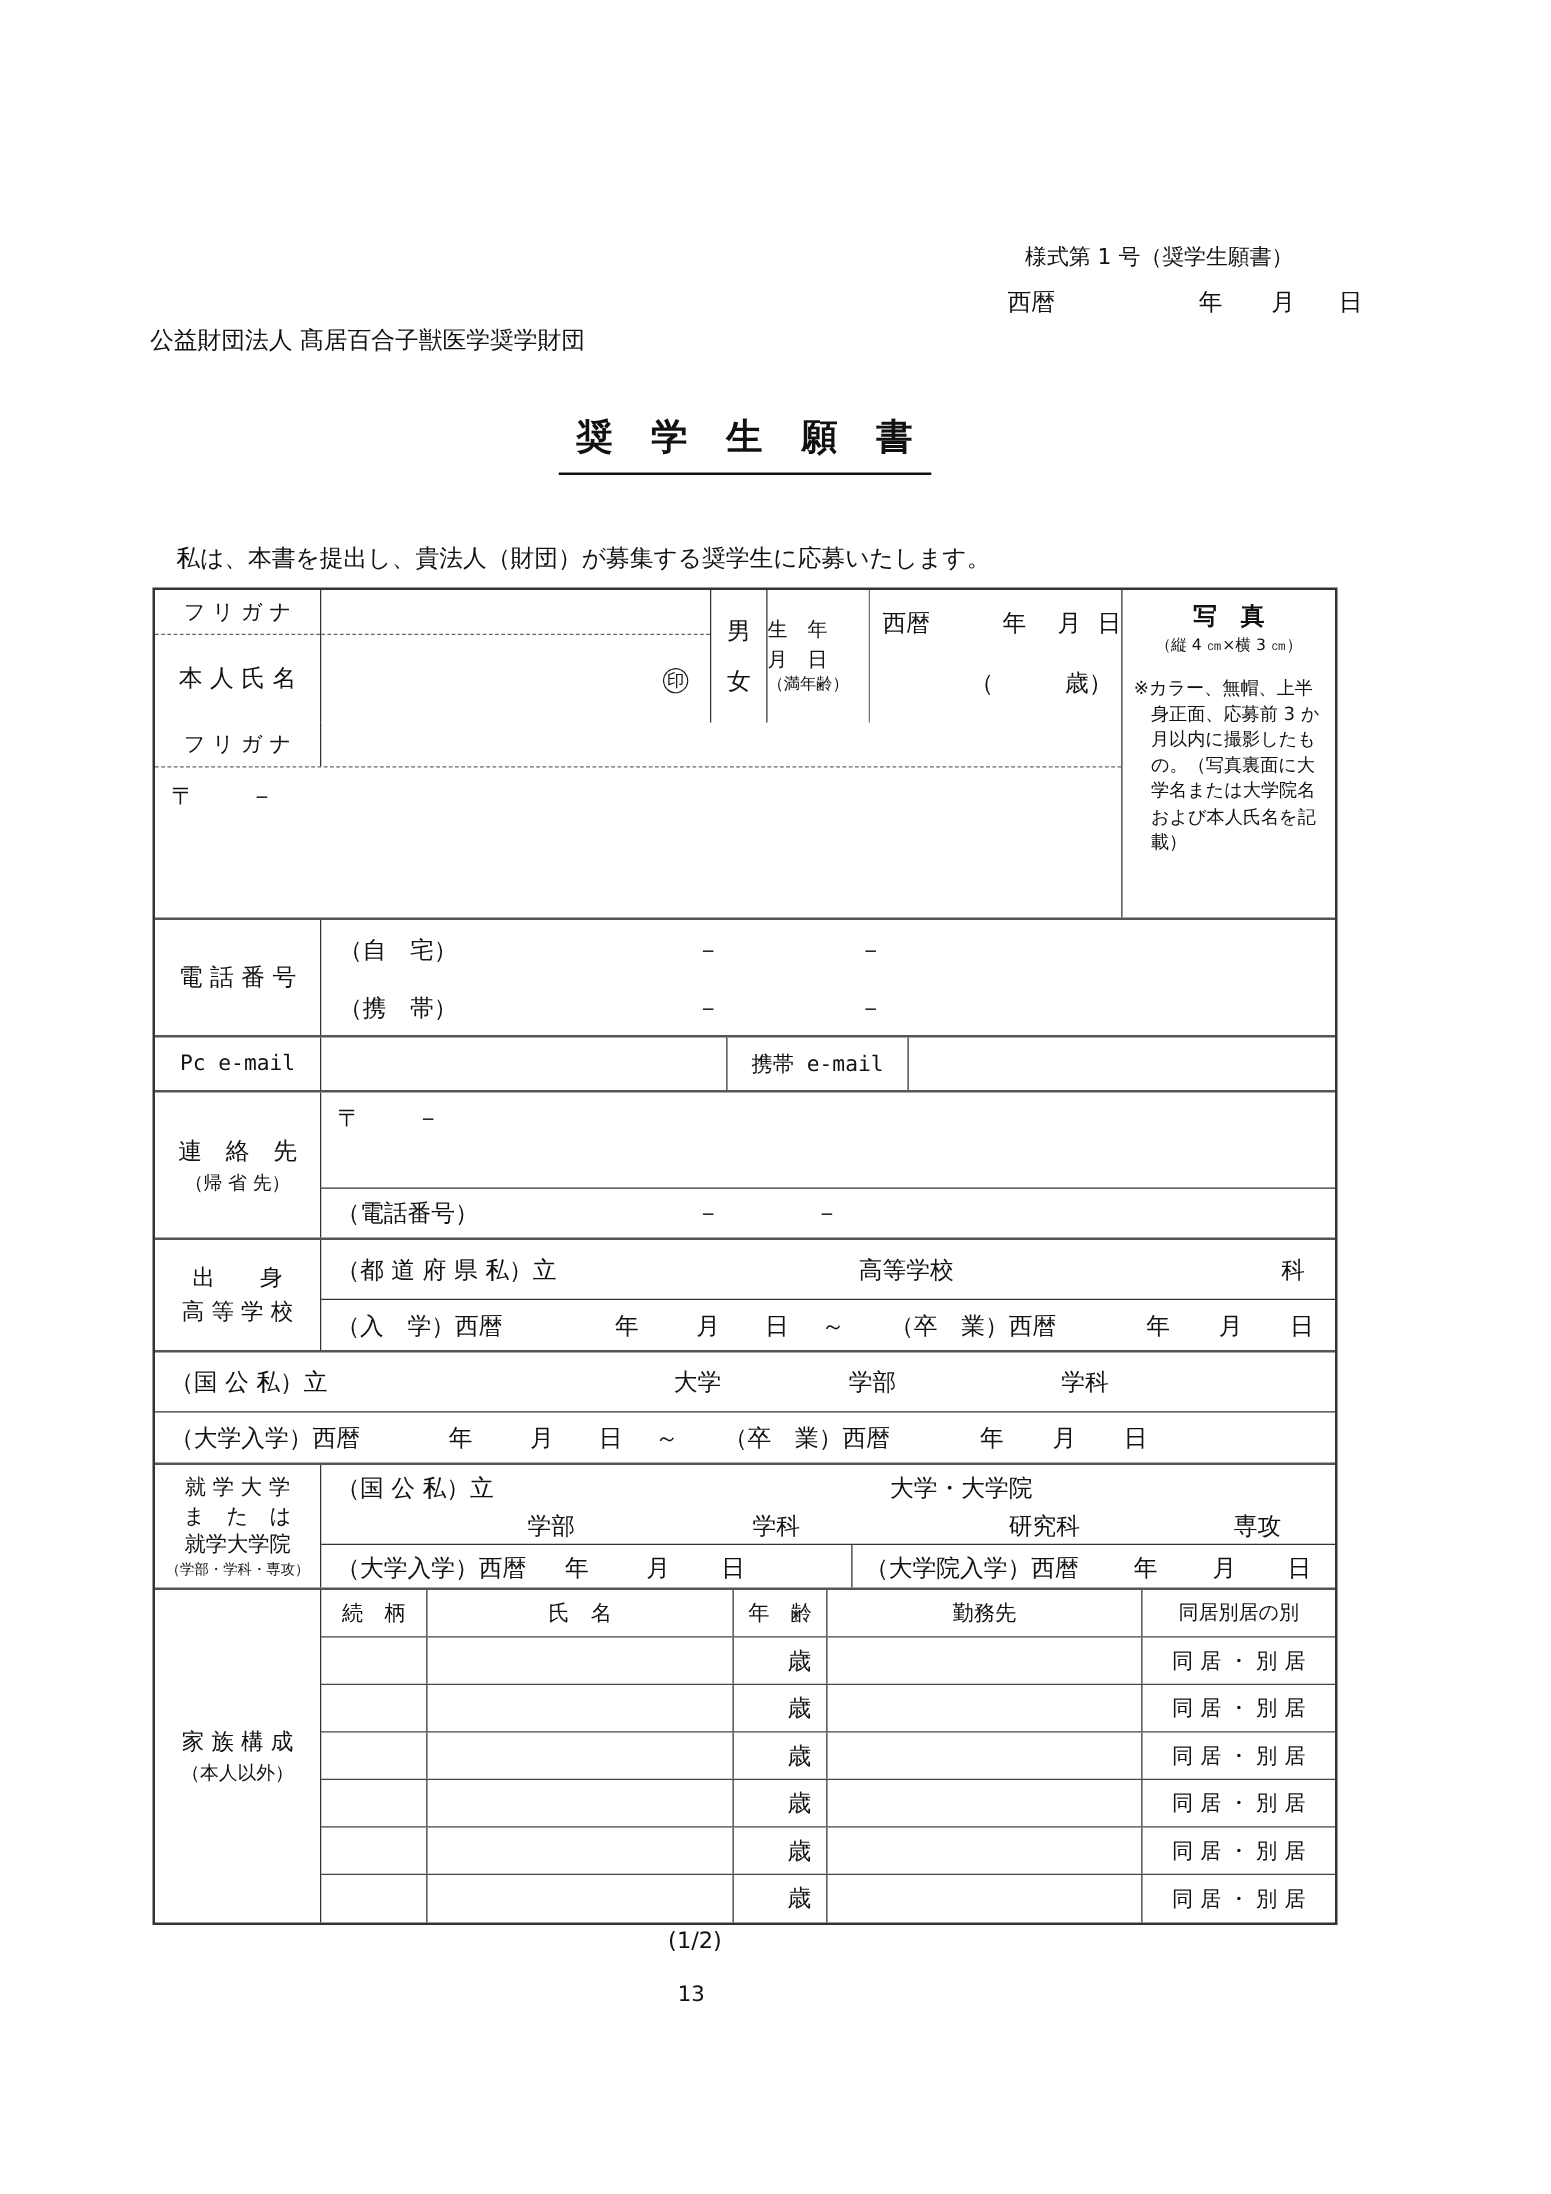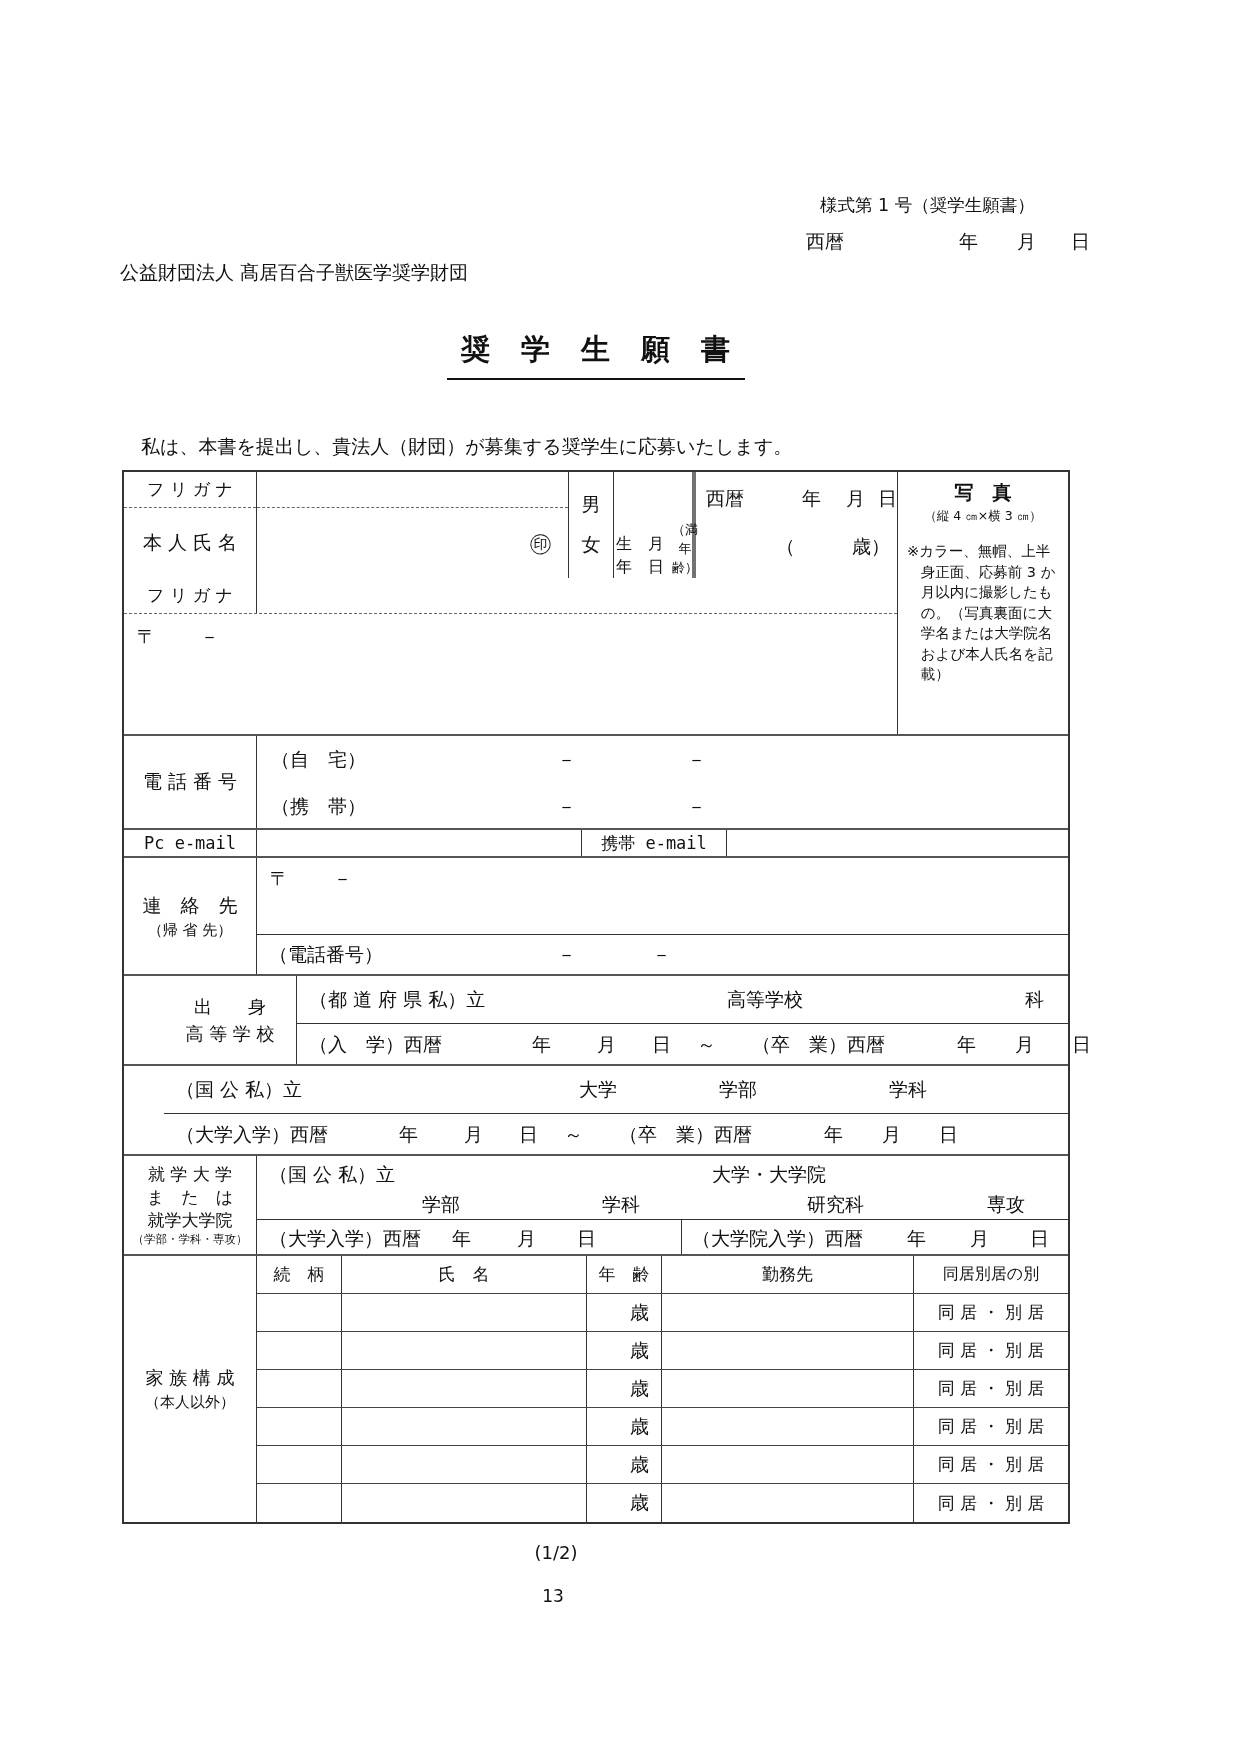--- a/index.html
+++ b/index.html
@@ -43,44 +43,44 @@
   .rowC { display:flex; height:120px; }
   .rowA .labelcell, .rowB .labelcell, .rowC .labelcell { justify-content:center; }
   .colA1 { width:133px; flex:none; border-right:1px solid #333; display:flex; flex-direction:column; }
   .a-top { height:36px; flex:none; border-bottom:1px dashed #666;
            display:flex; align-items:center; justify-content:center; }
   .a-bot { flex:1; display:flex; align-items:center; justify-content:center; }
   .colA2 { width:312px; flex:none; border-right:1px solid #333; display:flex; flex-direction:column; }
   .seal-row { justify-content:flex-end; padding-right:16px; font-size:23px; }
   .colA3 { width:45px; flex:none; border-right:1px solid #333; display:flex; flex-direction:column;
            align-items:center; justify-content:center; gap:14px; }
-  .colA4 { width:82px; flex:none; border-right:4px solid #737373; display:flex; 
-           align-items:flex-end; justify-content:center; line-height:1.45; text-align:center; }
+  .colA4 { width:82px; flex:none; border-right:1px solid #737373; display:flex; flex-direction:column;
+           align-items:flex-start; justify-content:center; line-height:1.45; text-align:center; }
   .colA5 { flex:1; }
   .colA5 span { position:absolute; white-space:nowrap; }
   .photo-cell { width:170px; flex:none; padding:8px 9px 0 9px; font-size:15px; }
   .photo-title { text-align:center; font-weight:600; font-size:19px; }
   .photo-size { text-align:center; font-size:12.5px; margin-top:2px; white-space:nowrap; }
   .photo-note { margin-top:16px; font-size:14.5px; line-height:1.42;
                 text-indent:-0.95em; padding-left:0.95em; }
 
   
   .rarea { flex:1; position:relative; }
   .rarea span, .subline span { position:absolute; white-space:nowrap; }
   .subtop { position:relative; border-bottom:1px solid #333; }
   .subbot { position:relative; }
 
   .row-phone { height:94px; }
-  .row-email { height:28px; }
+  .row-email { height:44px; }
   .row-email .ecell { display:flex; align-items:center; }
   .e-val1 { width:325px; flex:none; border-right:1px solid #333; }
   .e-lab2 { width:145px; flex:none; border-right:1px solid #333; justify-content:center; }
   .e-val2 { flex:1; }
   .row-contact { height:118px; }
-  .row-hs, .row-univ { height:90px;padding-left:40px; }
+  .row-hs, .row-univ { height:90px; }
   .row-cur { height:100px; }
 
   .phone-line { position:relative; height:47px; }
   .phone-line span { position:absolute; top:50%; transform:translateY(-50%); white-space:nowrap; }
 
   
   .row-family { height:266px; }
   .fam-right { flex:1; display:flex; flex-direction:column; }
   .fam-row { display:flex; height:38px; flex:none; border-bottom:1.5px solid #444; }
   .fam-row:last-child { border-bottom:none; }

